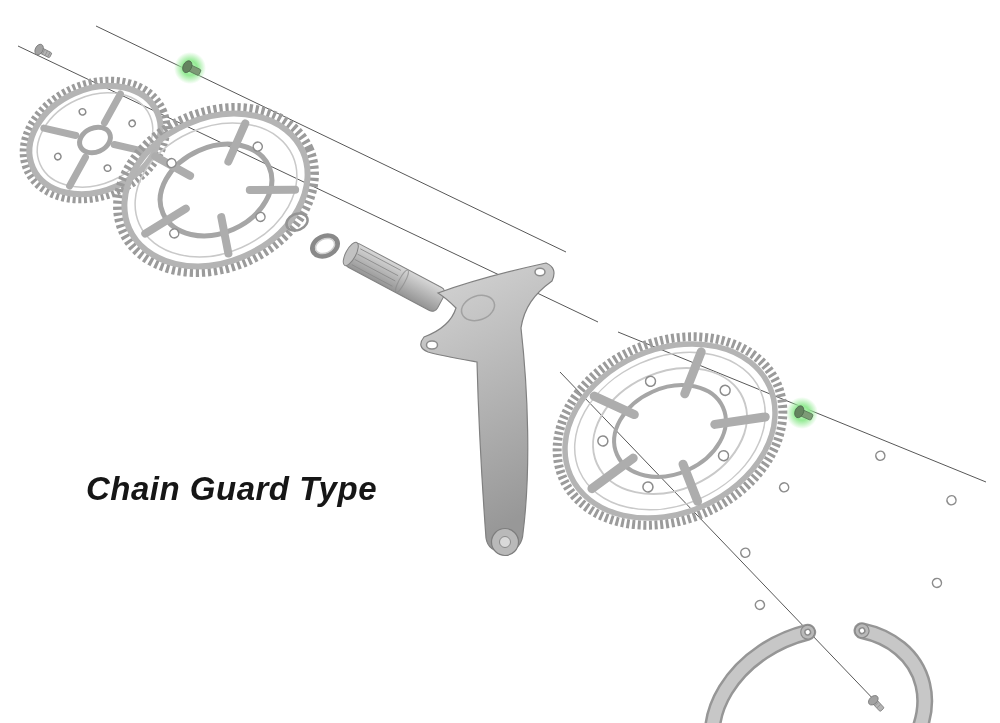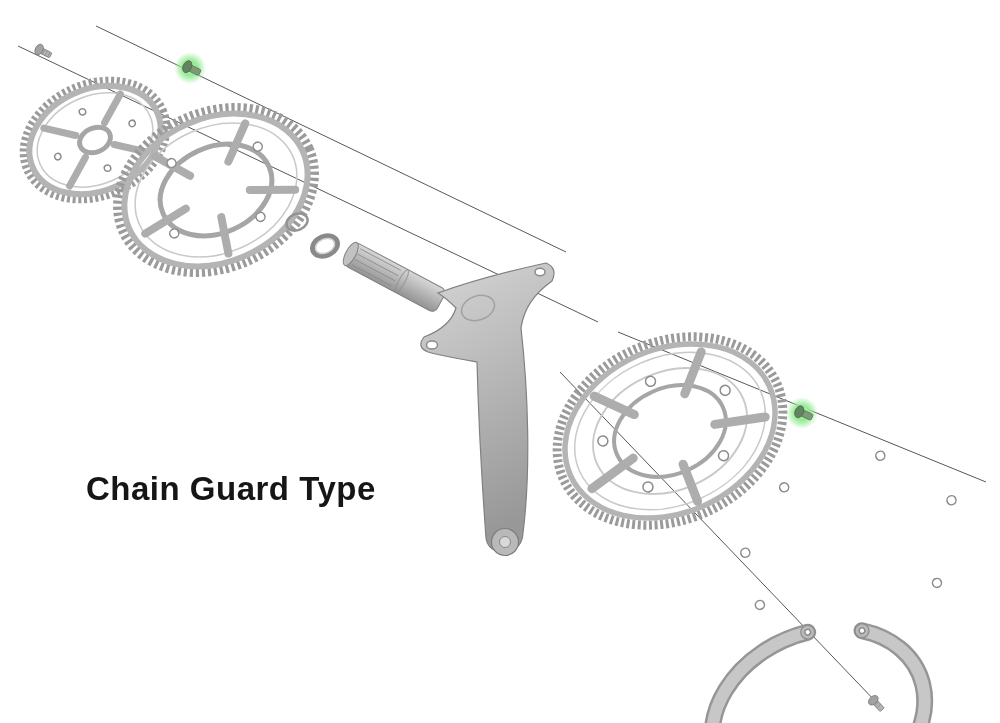--- a/index.html
+++ b/index.html
@@ -3,20 +3,21 @@
 <meta charset="utf-8">
 <style>
   html, body { margin: 0; padding: 0; background: #fff; }
   .stage {
     position: relative;
     width: 1000px;
     height: 723px;
     background: var(--background, #ffffff);
     overflow: hidden;
     font-family: "Liberation Sans", sans-serif;
+    font-style: italic;
   }
   .diagram-title {
     position: absolute;
     left: 86px;
     top: 470px;
     font-size: 33px;
     font-weight: bold;
     letter-spacing: 0.5px;
     color: var(--text, #161616);
     white-space: nowrap;

